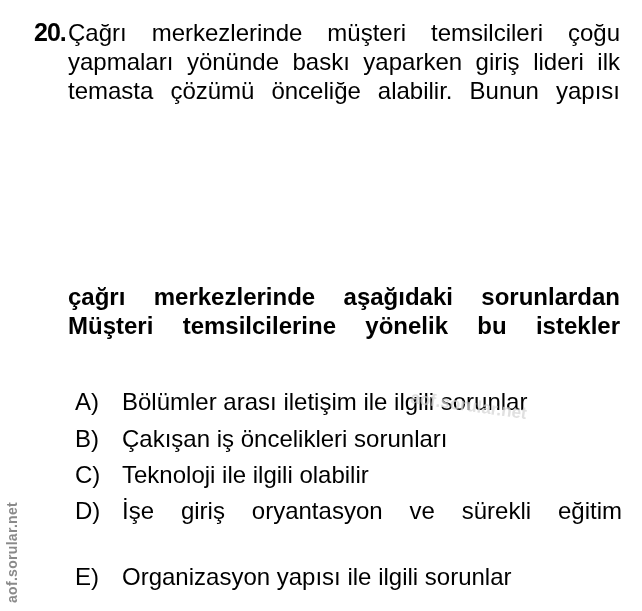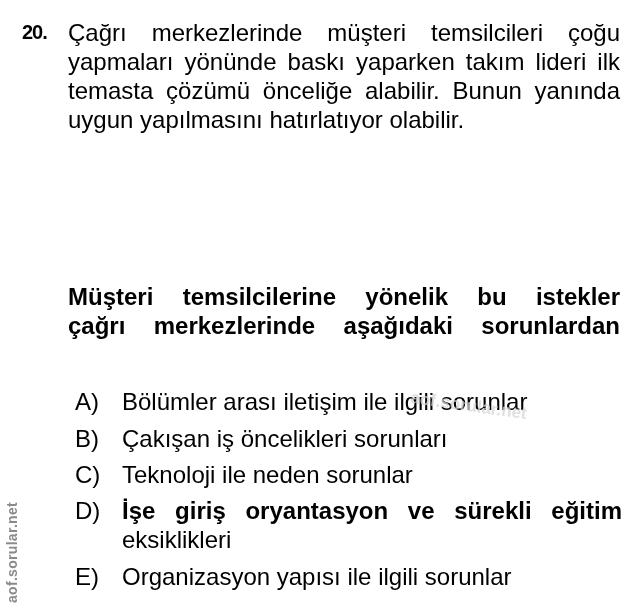--- a/index.html
+++ b/index.html
@@ -16,24 +16,24 @@
       color: #000000;
     }
     .question {
       position: absolute;
       left: 22px;
       top: 18px;
       width: 600px;
     }
     .q-number {
       position: absolute;
-      left: 0;
+      left: 12px;
       top: 0;
       font-weight: bold;
-      font-size: 20px;
+      font-size: 25px;
       line-height: 29px;
       letter-spacing: -1px;
       text-align: center;
     }
     .stem {
       position: absolute;
       left: 46px;
       top: 0;
       width: 552px;
       font-size: 24px;
@@ -96,21 +96,20 @@
       width: 500px;
     }
     .option .text .line {
       display: block;
       white-space: nowrap;
       height: 29px;
     }
     .option .text .line.justify {
       text-align: justify;
       text-align-last: justify;
-      font-weight: bold;
     }
     .wm-center {
       position: absolute;
       left: 412px;
       top: 388px;
       font-size: 17px;
       font-weight: bold;
       color: #d6d6d6;
       transform: rotate(8deg);
       transform-origin: left top;
@@ -130,55 +129,53 @@
       letter-spacing: 0.3px;
     }
   </style>
 </head>
 <body>
 
 <div class="question">
   <div class="q-number">20.</div>
   <div class="stem">
     <span class="line">Çağrı merkezlerinde müşteri temsilcileri çoğu</span>
-    <span class="line">yapmaları yönünde baskı yaparken takım lideri ilk</span>
-    <span class="line">temasta çözümü önceliğe alabilir. Bunun yanında</span>
-    <span class="line last">uygun yapılmasını hatırlatıyor olabilir.</span>
+    <span class="line">yapmaları yönünde baskı yaparken giriş lideri ilk</span>
+    <span class="line">temasta çözümü önceliğe alabilir. Bunun yapısı</span>
   </div>
 </div>
 
 <div class="prompt">
+  <span class="line">çağrı merkezlerinde aşağıdaki sorunlardan</span>
   <span class="line">Müşteri temsilcilerine yönelik bu istekler</span>
-  <span class="line">çağrı merkezlerinde aşağıdaki sorunlardan</span>
 </div>
 
 <div class="options">
   <div class="option" style="top:0px;">
     <span class="letter">A)</span>
     <span class="text">
       <span class="line">Bölümler arası iletişim ile ilgili sorunlar</span>
     </span>
   </div>
   <div class="option" style="top:37px;">
     <span class="letter">B)</span>
     <span class="text">
       <span class="line">Çakışan iş öncelikleri sorunları</span>
     </span>
   </div>
   <div class="option" style="top:73px;">
     <span class="letter">C)</span>
     <span class="text">
-      <span class="line">Teknoloji ile neden sorunlar</span>
+      <span class="line">Teknoloji ile ilgili olabilir</span>
     </span>
   </div>
   <div class="option" style="top:109px;">
     <span class="letter">D)</span>
     <span class="text">
       <span class="line justify">İşe giriş oryantasyon ve sürekli eğitim</span>
-      <span class="line">eksiklikleri</span>
     </span>
   </div>
   <div class="option" style="top:175px;">
     <span class="letter">E)</span>
     <span class="text">
       <span class="line">Organizasyon yapısı ile ilgili sorunlar</span>
     </span>
   </div>
 </div>
 

